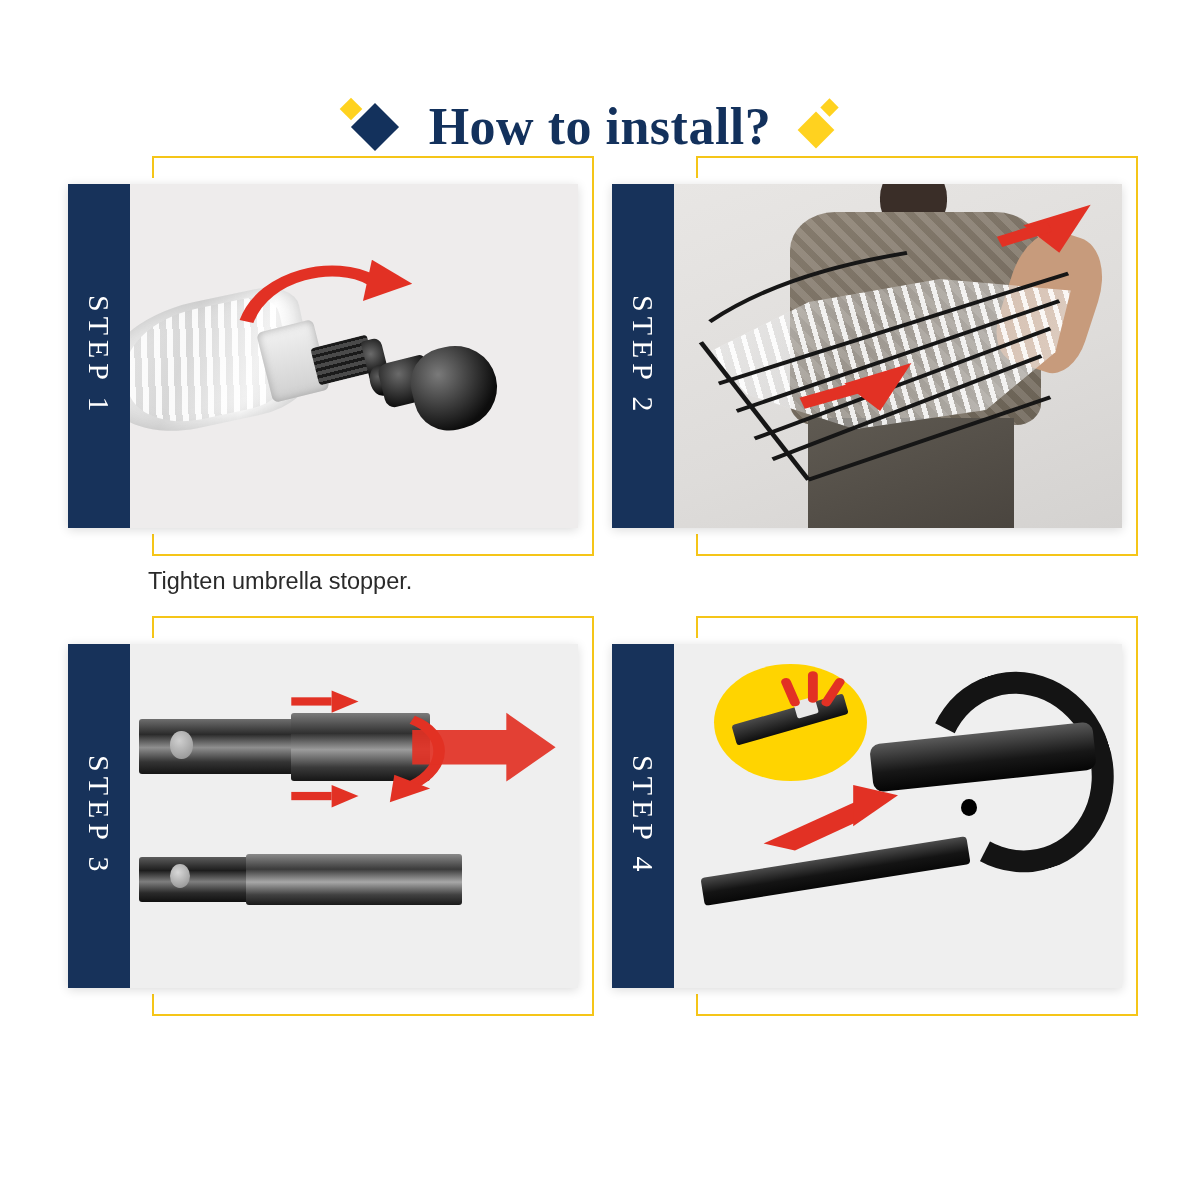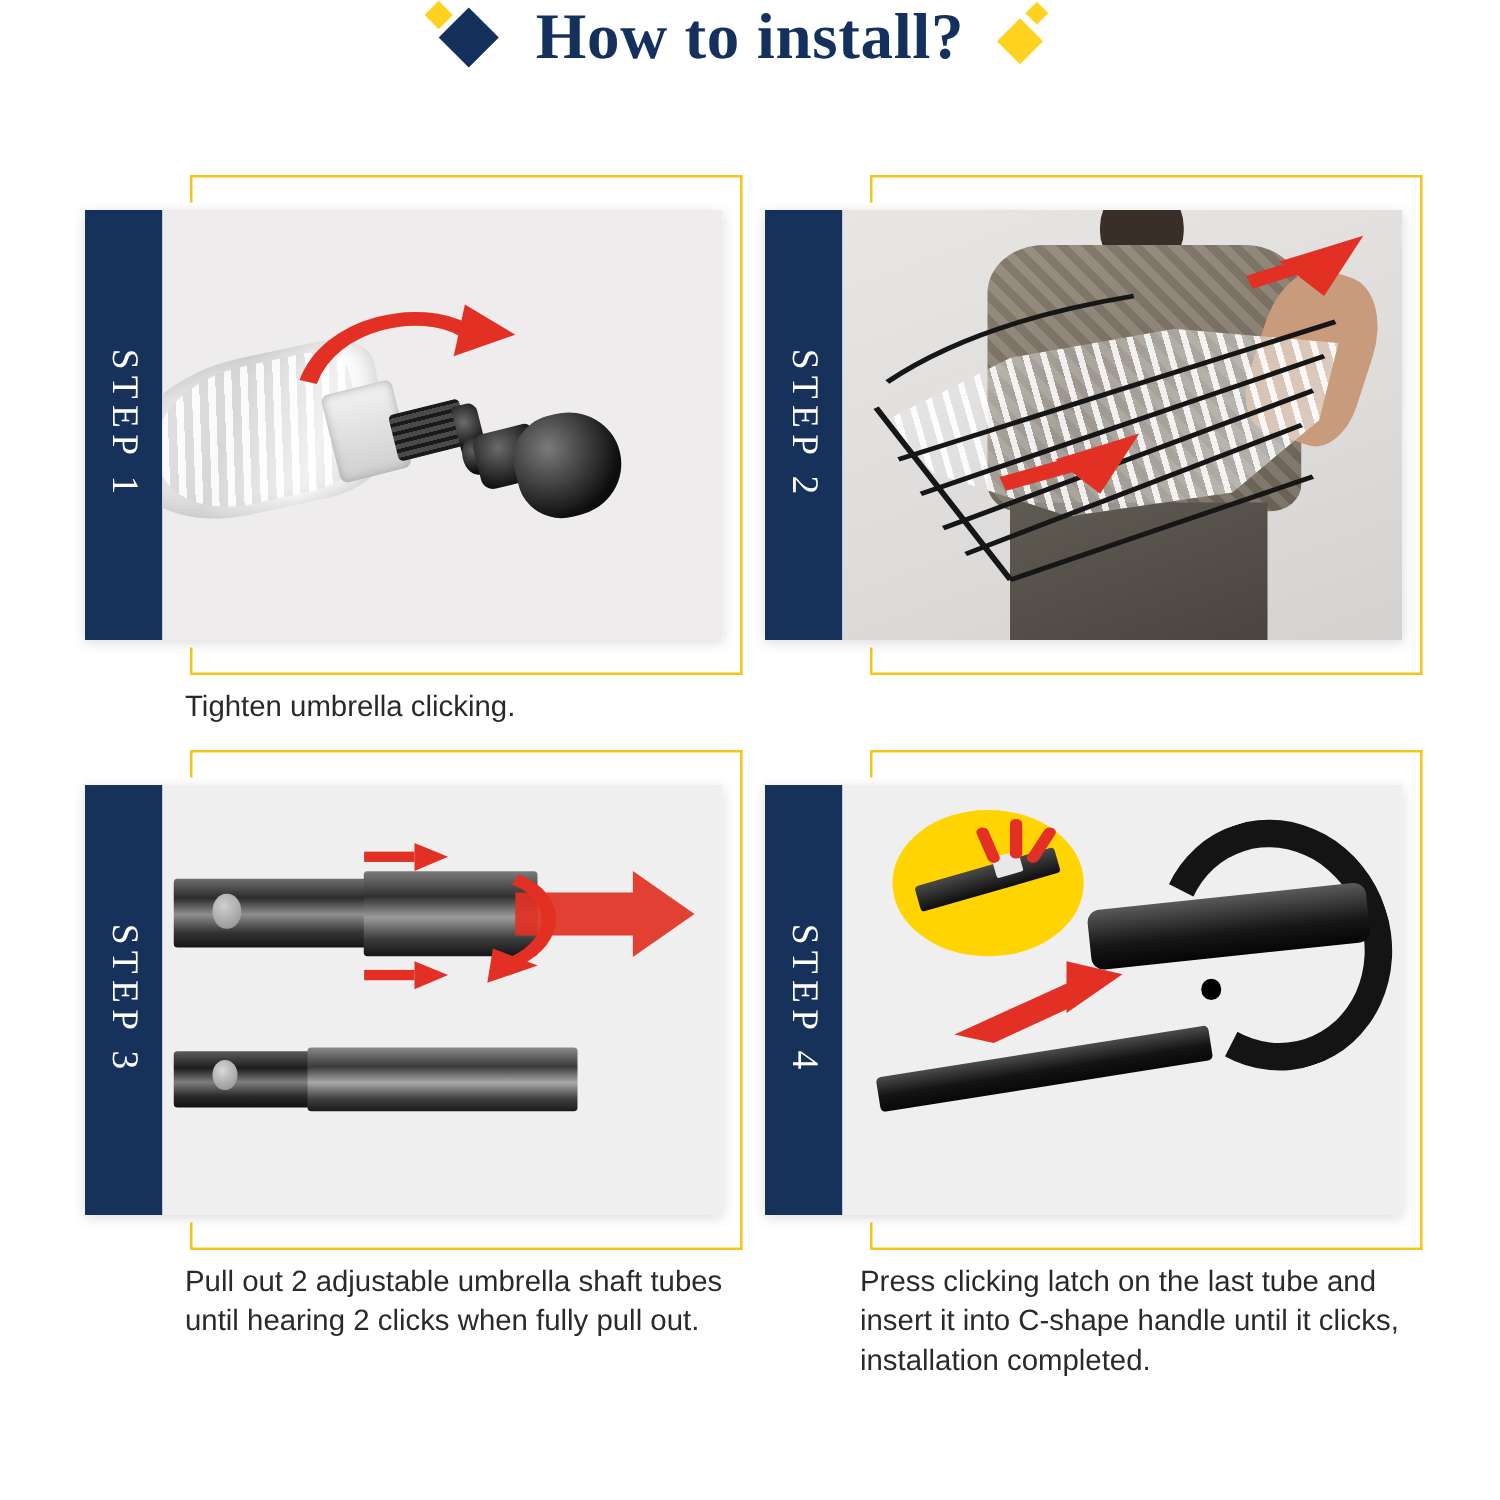--- a/index.html
+++ b/index.html
@@ -13,23 +13,24 @@
     font-family: "Liberation Sans", sans-serif;
     overflow: hidden;
     position: relative;
   }
 
   
   .header {
     width: 100%;
     height: 140px;
     display: flex;
-    align-items: flex-start;
+    align-items: flex-end;
     justify-content: center;
     position: relative;
+    margin-top: 16px;
   }
   .title-wrap {
     display: flex;
     align-items: center;
     gap: 26px;
   }
   .title {
     font-family: "Liberation Serif", serif;
     font-size: 52px;
     font-weight: bold;
@@ -335,21 +336,21 @@
           <div class="s1-stopper-cap"></div>
           <div class="s1-stopper-neck"></div>
           <div class="s1-stopper-body"></div>
           <svg class="arrow-svg" viewBox="0 0 100 100" preserveAspectRatio="none">
             <path d="M26 40 C30 26, 46 22, 54 28" stroke="#e23124" stroke-width="3.2" fill="none"></path>
             <polygon points="54,22 63,29 52,34" fill="#e23124"></polygon>
           </svg>
         </div>
       </div>
     </div>
-    <div class="caption">Tighten umbrella clicking.</div>
+    <div class="caption">Tighten umbrella stopper.</div>
   </div>
 
   <div class="cell right">
     <div class="frame">
       <div class="yellow-line fy-top"></div>
       <div class="yellow-line fy-right"></div>
       <div class="yellow-line fy-bottom"></div>
       <div class="yellow-line fy-left"></div>
       <div class="yellow-line fy-left2"></div>
 
@@ -410,21 +411,20 @@
             <polygon points="45,13.5 51,16.7 45,20" fill="#e23124"></polygon>
             <rect x="36" y="43" width="9" height="2.4" fill="#e23124"></rect>
             <polygon points="45,41 51,44.2 45,47.5" fill="#e23124"></polygon>
             <path d="M63 22 C71 26, 71 36, 63 41" stroke="#e23124" stroke-width="2.6" fill="none"></path>
             <polygon points="59,38 67,42 58,46" fill="#e23124"></polygon>
             <polygon points="63,25 84,25 84,20 95,30 84,40 84,35 63,35" fill="#e23124" opacity="0.92"></polygon>
           </svg>
         </div>
       </div>
     </div>
-    <div class="caption">Pull out 2 adjustable umbrella shaft tubes until hearing 2 clicks when fully pull out.</div>
   </div>
 
   <div class="cell right">
     <div class="frame">
       <div class="yellow-line fy-top"></div>
       <div class="yellow-line fy-right"></div>
       <div class="yellow-line fy-bottom"></div>
       <div class="yellow-line fy-left"></div>
       <div class="yellow-line fy-left2"></div>
 
@@ -446,16 +446,15 @@
               <path d="M25 11 L27 17"></path>
               <path d="M31 9 L31 16"></path>
               <path d="M37 11 L34 17"></path>
             </g>
             <polygon points="20,58 42,45 42,51 27,60" fill="#e23124"></polygon>
             <polygon points="40,41 50,44 40,53" fill="#e23124"></polygon>
           </svg>
         </div>
       </div>
     </div>
-    <div class="caption">Press clicking latch on the last tube and insert it into C-shape handle until it clicks, installation completed.</div>
   </div>
 
 </div>
 
 </body></html>

